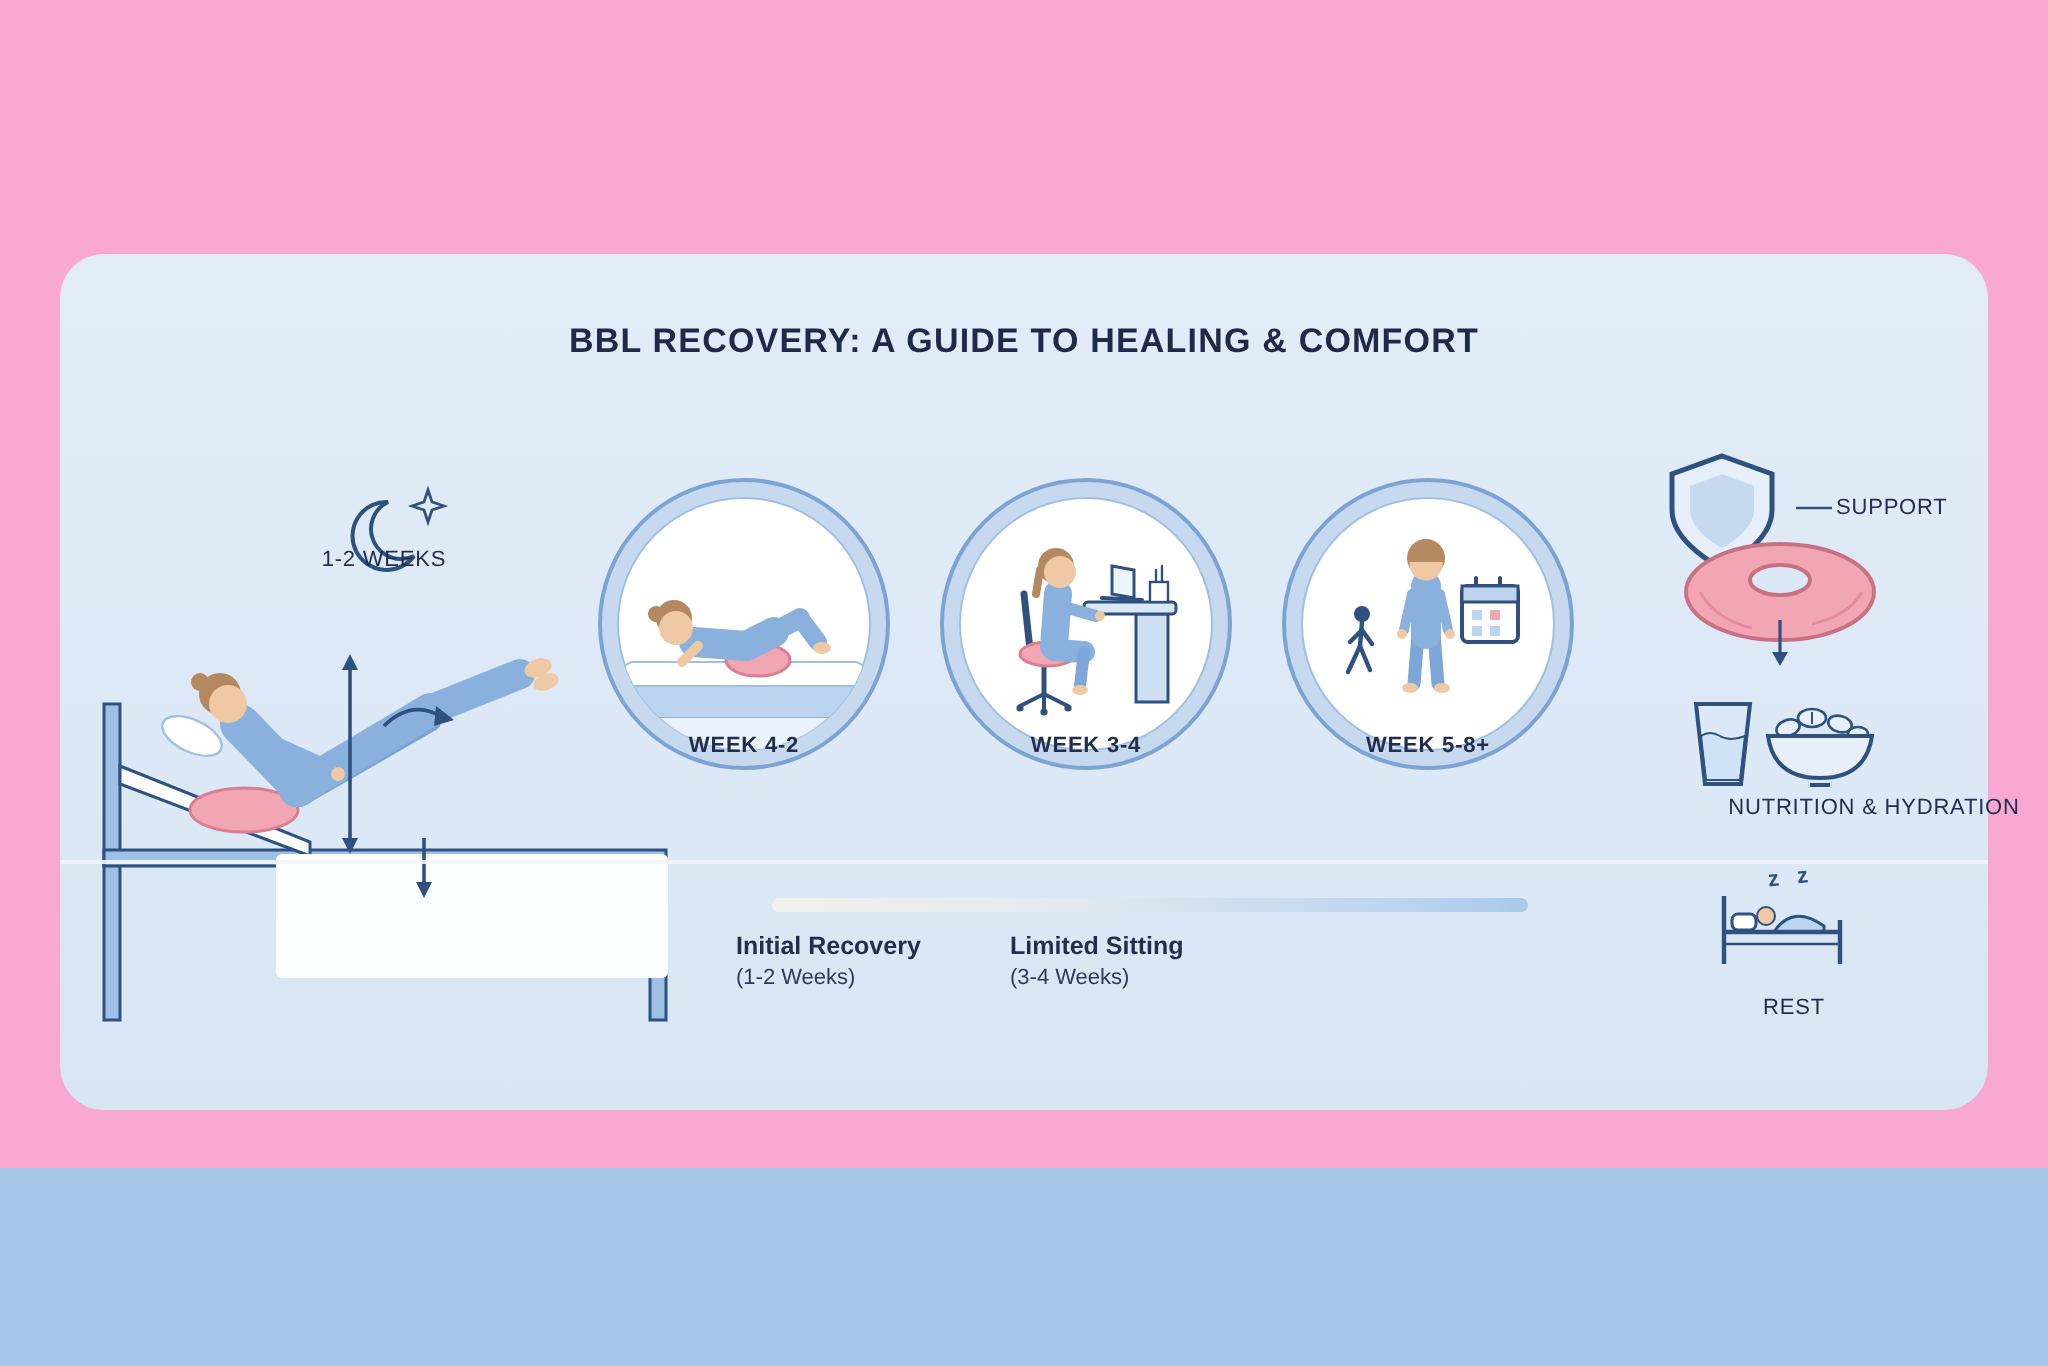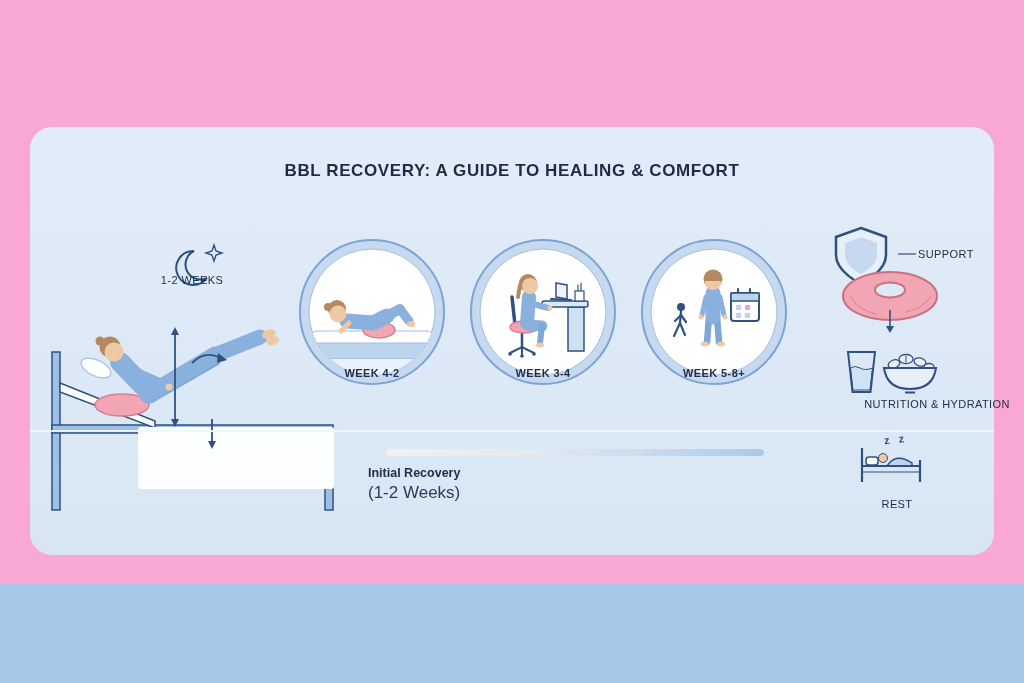--- a/index.html
+++ b/index.html
@@ -26,21 +26,21 @@
   }
   .divider{
     left:30px;top:430px;width:964px;height:2px;background:#f0f5fb;opacity:.9;
   }
   .progress{
     left:386px;top:449px;width:378px;height:7px;border-radius:4px;
     background:linear-gradient(90deg,#f2f1ed 0%,#e3e9ef 40%,#b9d3ee 85%,#a9c9ea 100%);
   }
   .phase{width:140px;}
   .phase-name{font-size:12.5px;font-weight:700;color:#222e4c;line-height:1.25;}
-  .phase-range{font-size:17px;color:#2c3a5c;line-height:1.3;}
+  .phase-range{font-size:11px;color:#2c3a5c;line-height:1.3;}
   .sleep-zs{
     font-size:11px;font-weight:700;letter-spacing:3px;color:#2f5180;transform:rotate(-6deg);
   }
   svg{display:block;}
 </style>
 </head>
 <body>
 
 <div id="stage">
 
@@ -248,14 +248,18 @@
   </svg>
   <div class="abs small-caps-label" style="left:857px;top:498px;width:80px;">REST</div>
 
   <div class="abs divider"></div>
   <div class="abs progress"></div>
 
   <div class="abs phase" style="left:368px;top:466px;">
     <div class="phase-name">Initial Recovery</div>
     <div class="phase-range">(1-2 Weeks)</div>
   </div>
+  <div class="abs phase" style="left:505px;top:466px;">
+    <div class="phase-name">Limited Sitting</div>
+    <div class="phase-range">(3-4 Weeks)</div>
+  </div>
 
 </div>
 
 </body></html>

